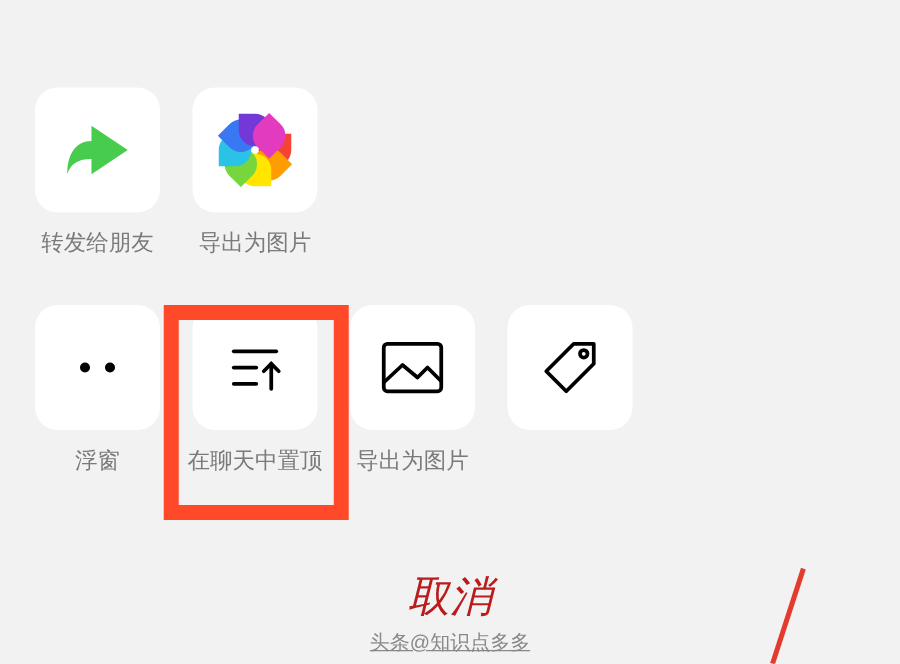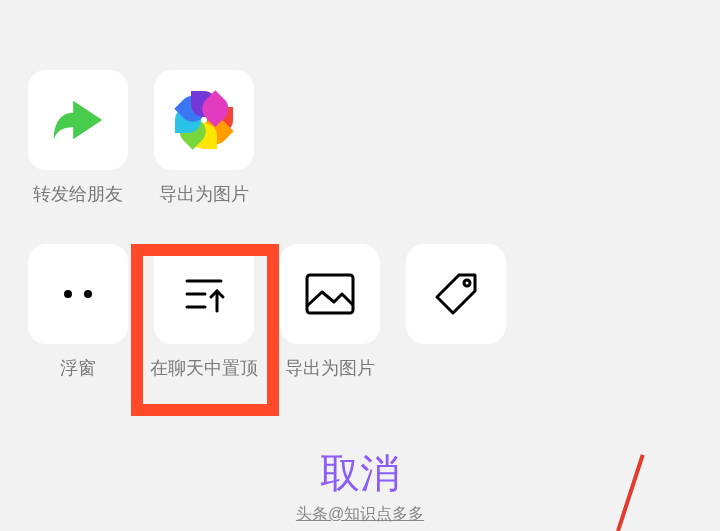--- a/index.html
+++ b/index.html
@@ -63,25 +63,26 @@
       pointer-events: none;
     }
     .cancel-area {
       position: absolute;
       bottom: 30px;
       left: 0;
       right: 0;
       text-align: center;
     }
     .cancel-btn {
-      font-size: 40px;
-      color: #8b5cf6;
+      font-size: 34px;
+      color: #b91c1c;
       background: transparent;
       border: none;
       cursor: pointer;
+      font-style: italic;
     }
     .attribution {
       position: absolute;
       bottom: 6px;
       left: 50%;
       transform: translateX(-50%);
       font-size: 16px;
       color: #888888;
       text-decoration: underline;
     }

